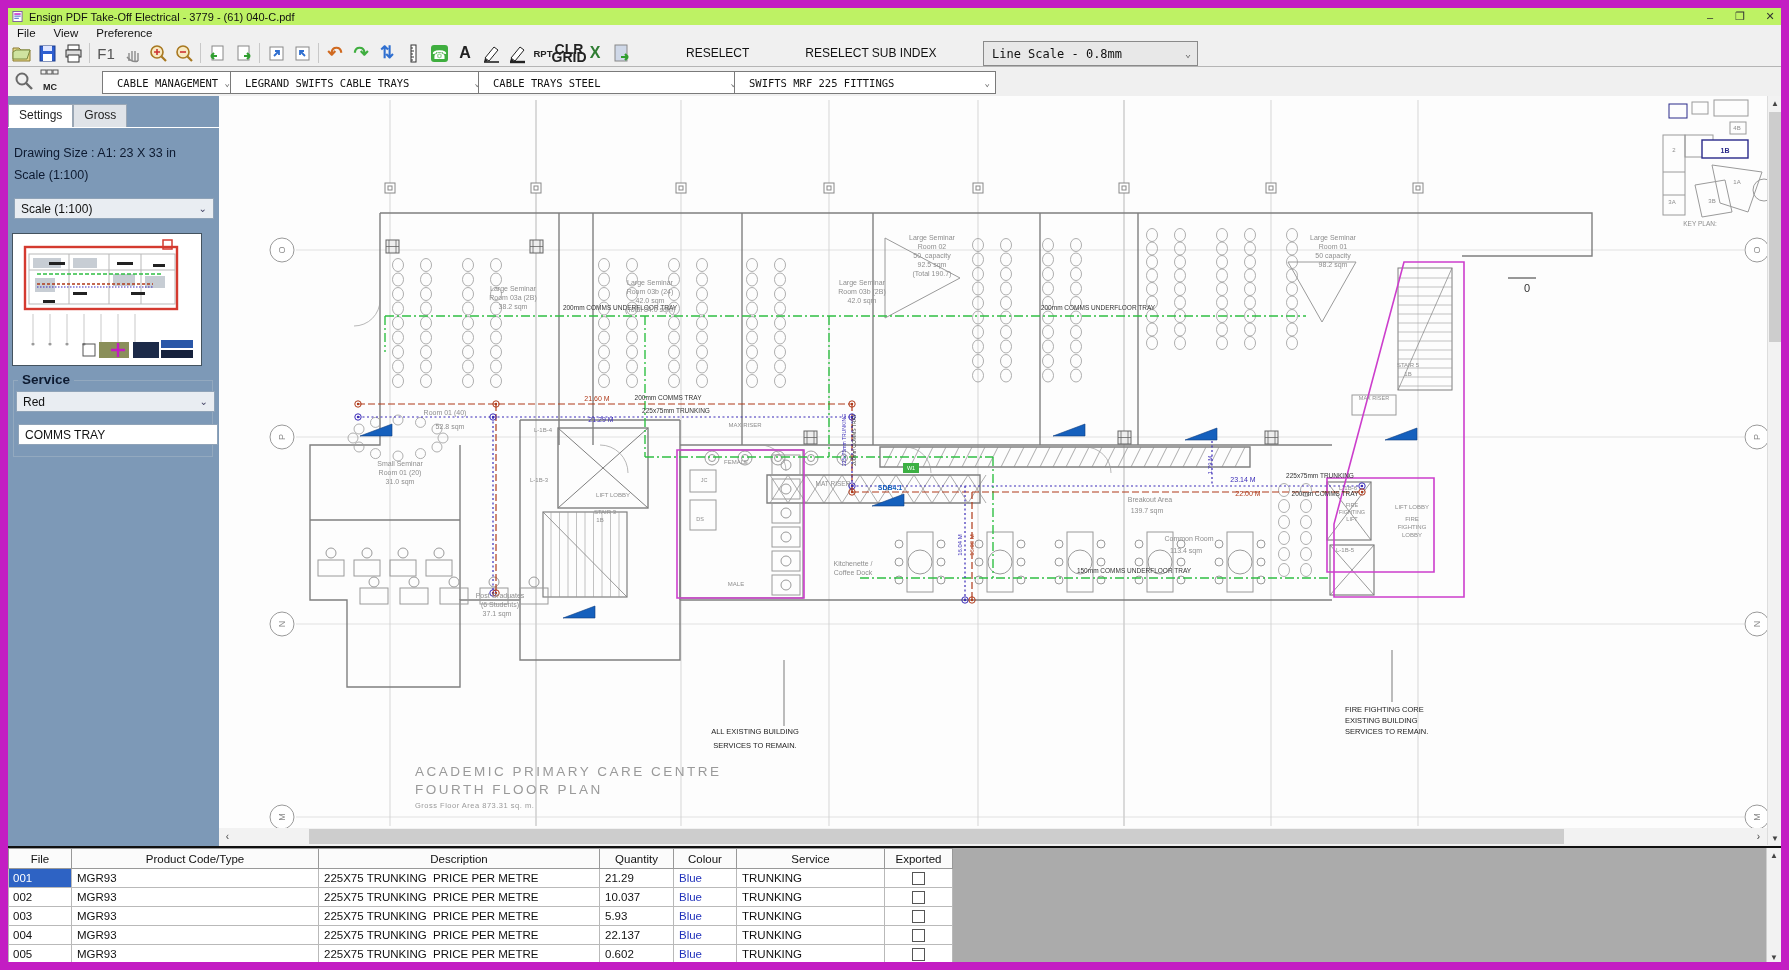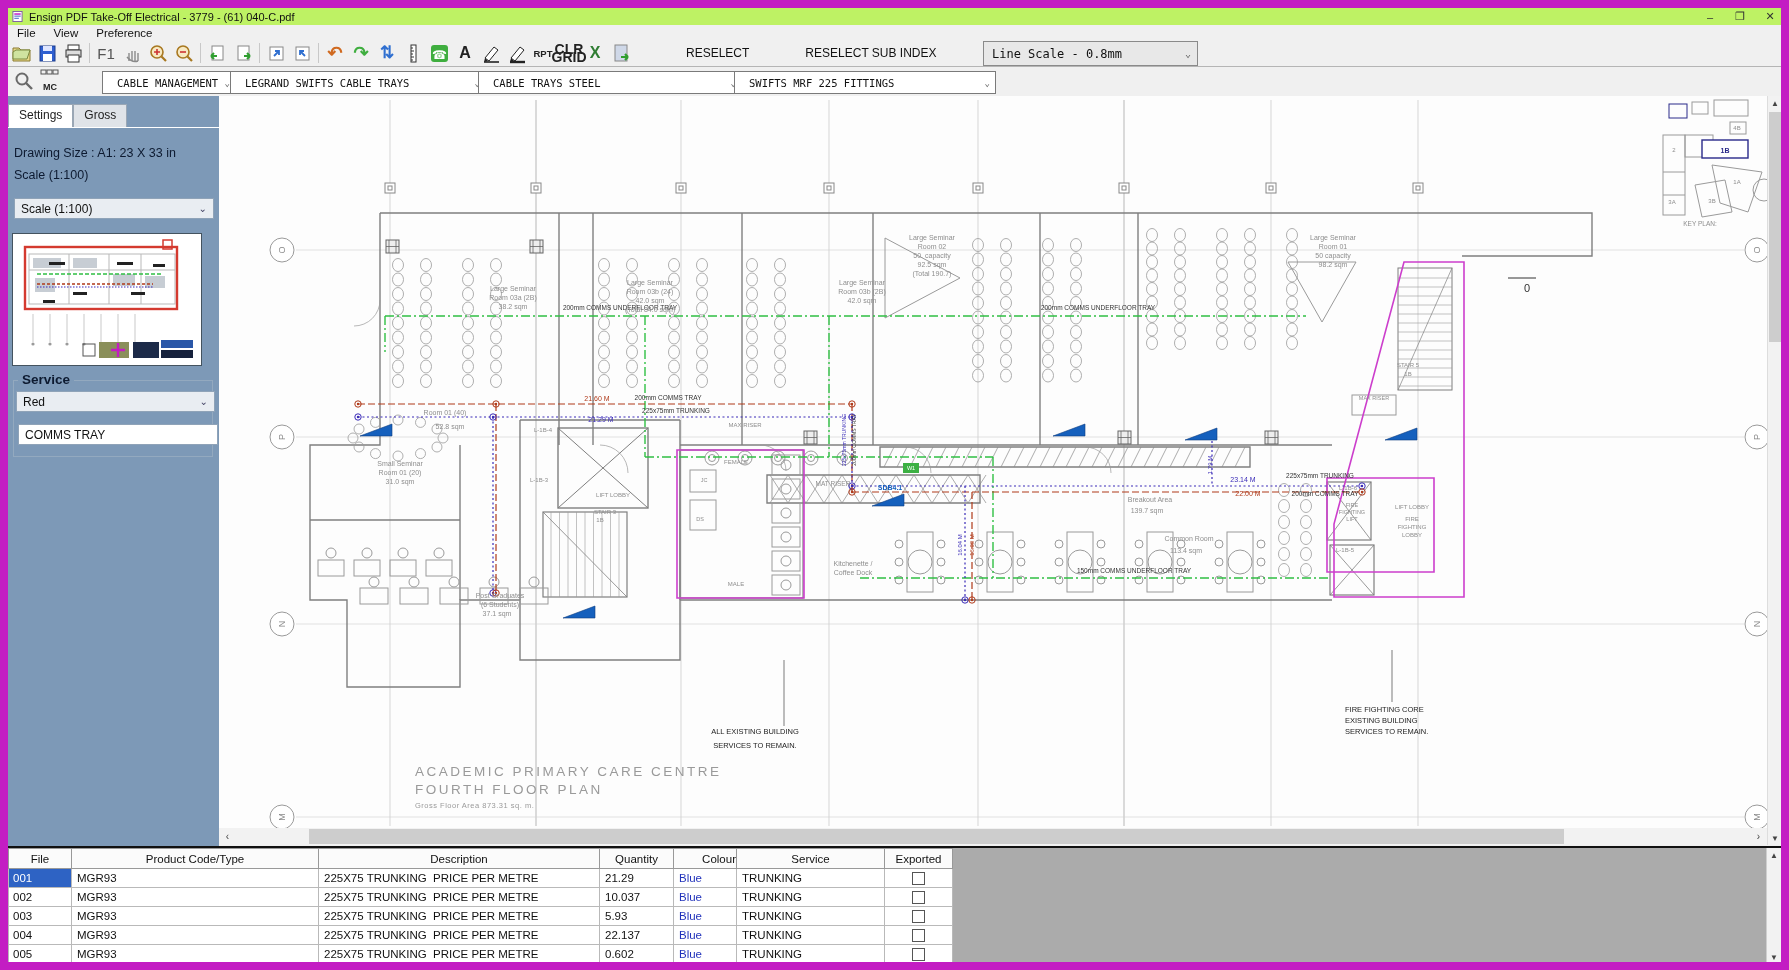--- a/index.html
+++ b/index.html
@@ -973,21 +973,21 @@
 
   <div id="tablearea">
     <div id="grid">
       <table>
         <thead id="gridhead">
             <tr>
               <th style="width: 53px;">File</th>
               <th style="width: 236px;">Product Code/Type</th>
               <th style="width: 270px;">Description</th>
               <th style="width: 63px;">Quantity</th>
-              <th style="width: 52px; text-align: right;">Colour</th>
+              <th style="width: 52px;">Colour</th>
               <th style="width: 137px;">Service</th>
               <th style="width: 57px;">Exported</th>
             </tr>
           </thead>
         <tbody id="gridbody">
             <tr>
               <td class="part sel" style="width: 53px;">001</td>
               <td style="width: 236px;">MGR93</td>
               <td style="width: 270px;">225X75 TRUNKING  PRICE PER METRE</td>
               <td style="width: 63px;">21.29</td>

